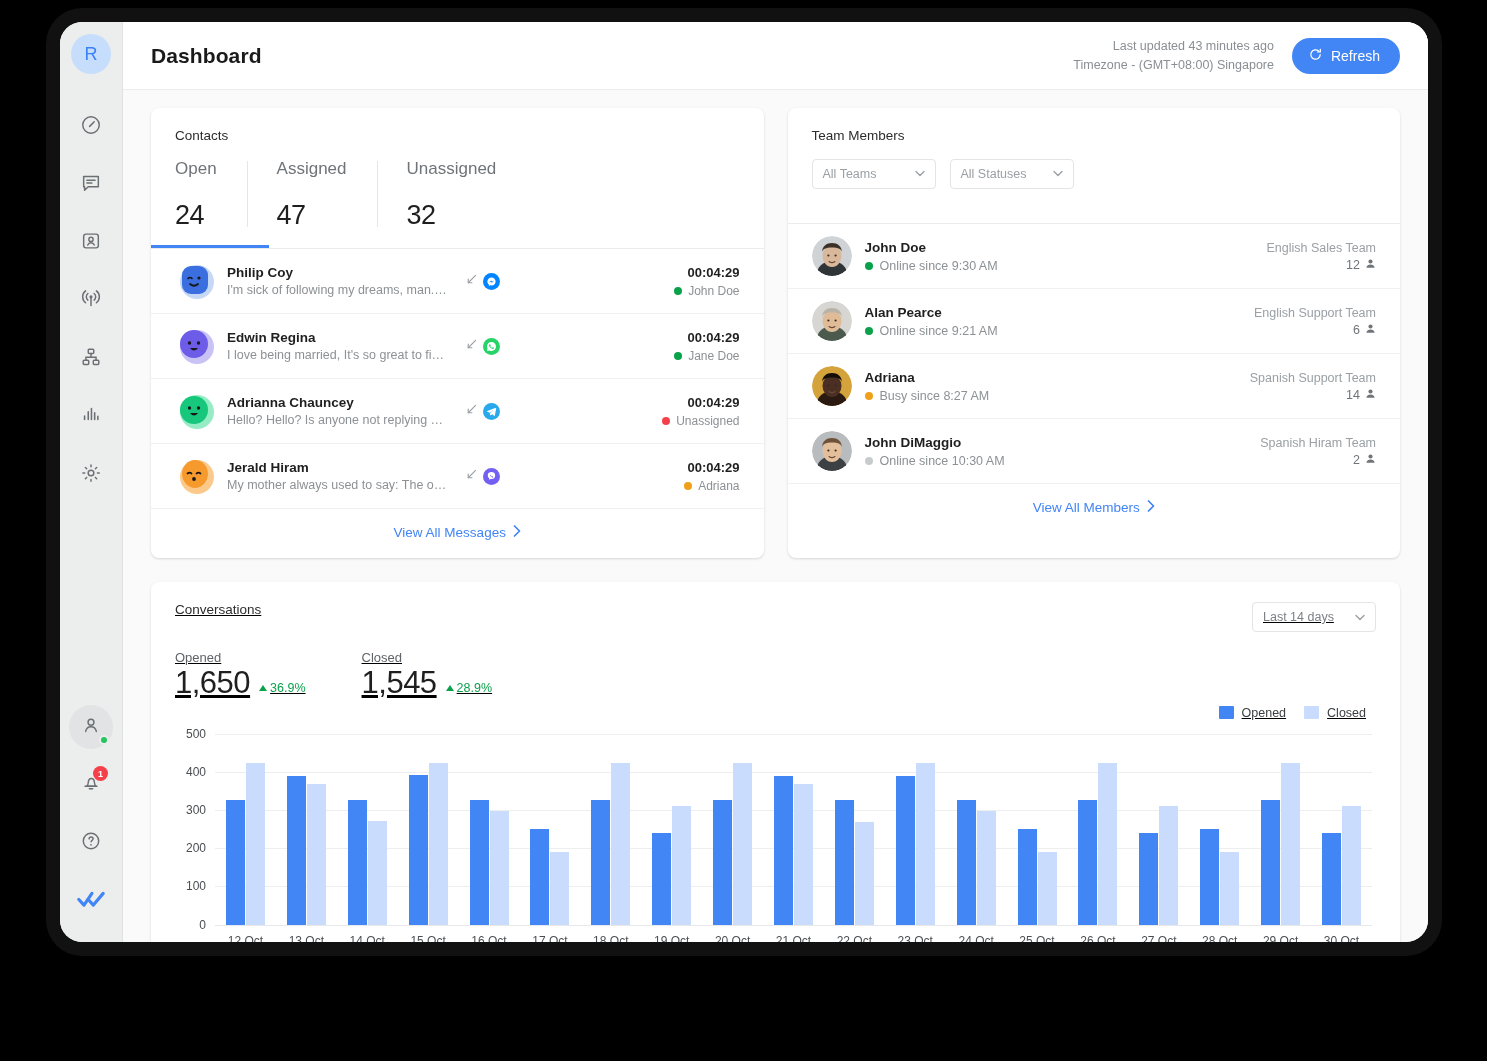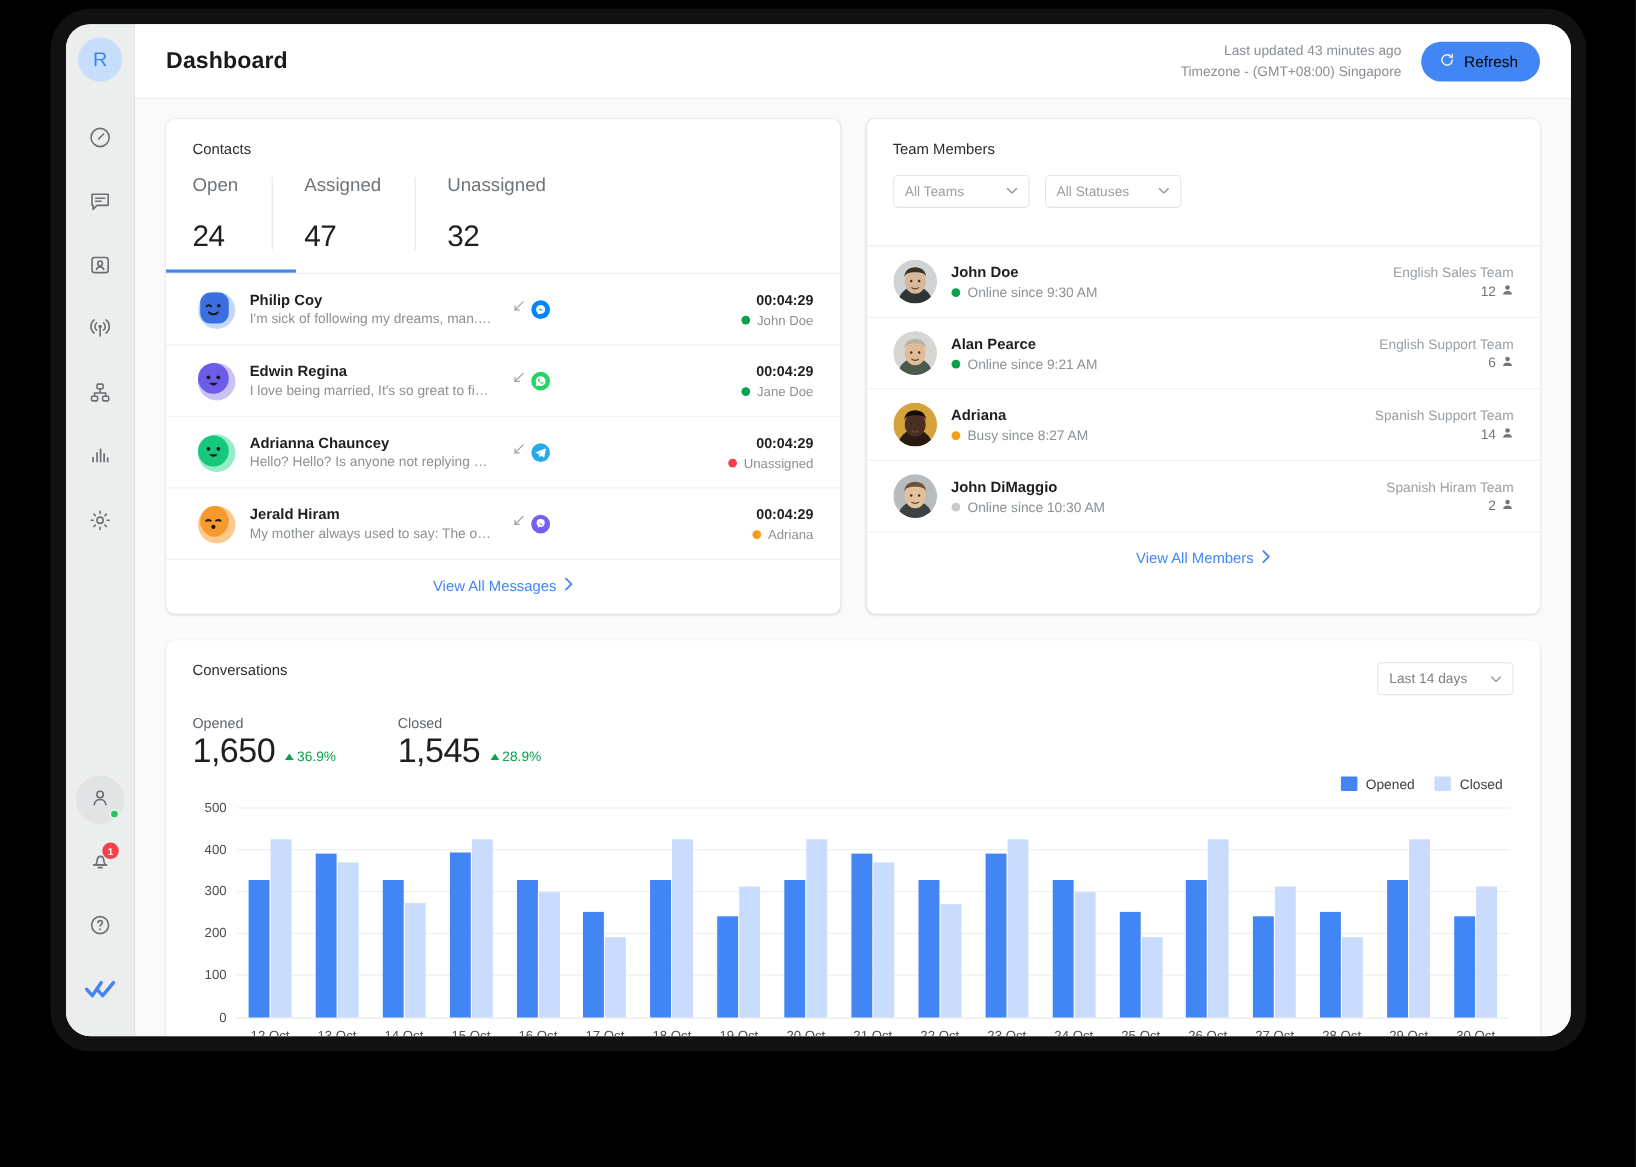--- a/index.html
+++ b/index.html
@@ -65,21 +65,21 @@
   #topbar {
     height: 68px; flex: 0 0 68px; background: #fff;
     border-bottom: 1px solid #ececec;
     display: flex; align-items: center; padding: 0 28px;
   }
   #page-title { font-size: 21px; font-weight: 700; color: #1a1a1a; letter-spacing: .1px; }
   .top-right { margin-left: auto; display: flex; align-items: center; gap: 18px; }
   .updated-block { text-align: right; font-size: 12.5px; color: #8a8f94; line-height: 1.45; }
   .refresh-btn {
     display: flex; align-items: center; gap: 8px;
-    background: #4285f4; color: #000000; border: none; border-radius: 20px;
+    background: #4285f4; color: #ffffff; border: none; border-radius: 20px;
     padding: 9px 20px 9px 16px; font-size: 14px; font-family: inherit;
     cursor: pointer; font-weight: 400;
   }
   
   #content { flex: 1 1 auto; padding: 18px 28px 0 28px; overflow: hidden; }
   .row { display: flex; gap: 24px; }
   .card {
     background: #fff; border-radius: 8px;
     box-shadow: 0 1px 3px rgba(0,0,0,.10), 0 1px 2px rgba(0,0,0,.05);
   }
@@ -140,21 +140,21 @@
     display: flex; align-items: center; gap: 13px;
     padding: 12px 24px; border-bottom: 1px solid #f0f0f0; cursor: pointer;
   }
   .mem-av { width: 40px; height: 40px; flex: 0 0 40px; border-radius: 50%; overflow: hidden; }
   .mem-name { font-size: 13.5px; font-weight: 700; color: #1f1f1f; margin-bottom: 4px; }
   .mem-status { font-size: 12.5px; color: #8c9195; display: flex; align-items: center; gap: 7px; }
   .mem-right { margin-left: auto; text-align: right; }
   .mem-team { font-size: 12.5px; color: #9aa0a5; margin-bottom: 3px; }
   .mem-count { font-size: 12.5px; color: #6f7478; display: flex; align-items: center; gap: 5px; justify-content: flex-end; }
   
-  #conv-card { margin-top: 24px; padding: 20px 24px 10px 24px; }
+  #conv-card { margin-top: 24px; padding: 20px 24px 10px 24px; text-decoration: underline; }
   .conv-head { display: flex; align-items: flex-start; }
   .range-sel {
     margin-left: auto; border: 1px solid #e3e4e6; border-radius: 4px; background: #fff;
     font-size: 12.5px; color: #7b8086; font-family: inherit;
     padding: 7px 10px; width: 124px; display: flex; align-items: center; cursor: pointer;
   }
   .conv-stats { display: flex; gap: 56px; margin-top: 18px; }
   .cs-label { font-size: 13px; color: #5f6469; margin-bottom: 2px; }
   .cs-row { display: flex; align-items: flex-end; gap: 9px; }
   .cs-value { font-size: 31px; color: #1f1f1f; letter-spacing: -.5px; line-height: 1.05; }

